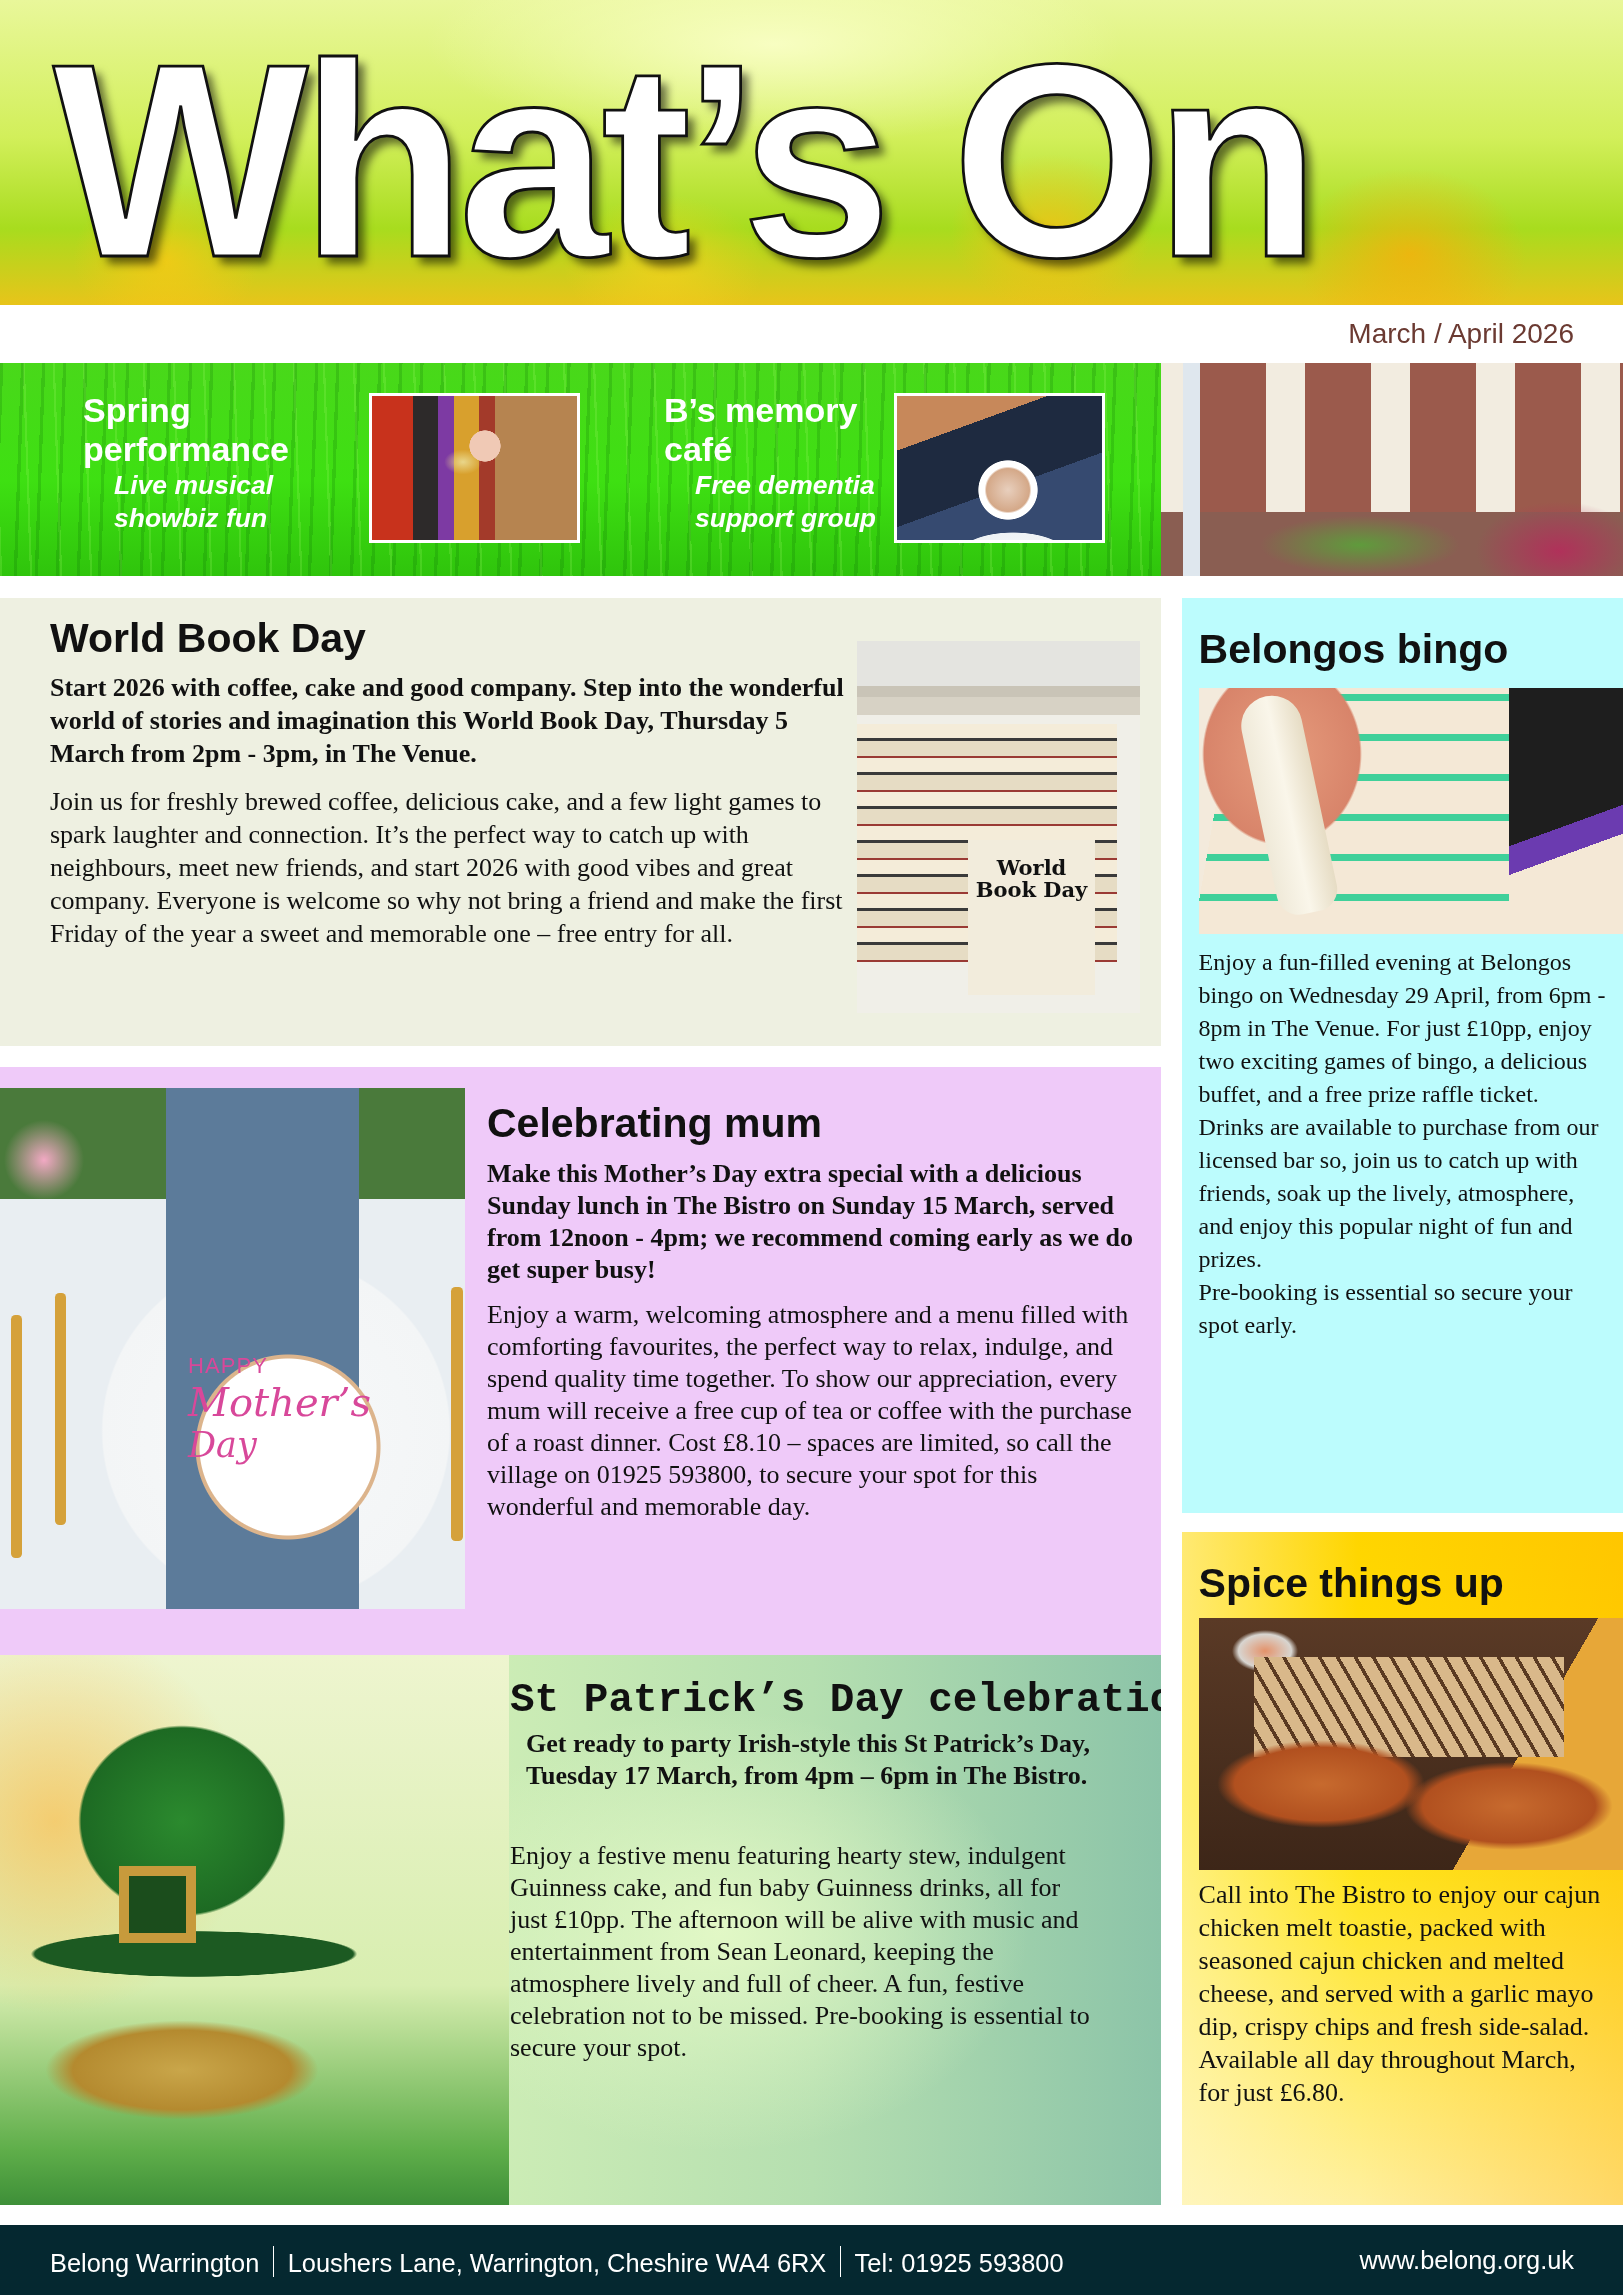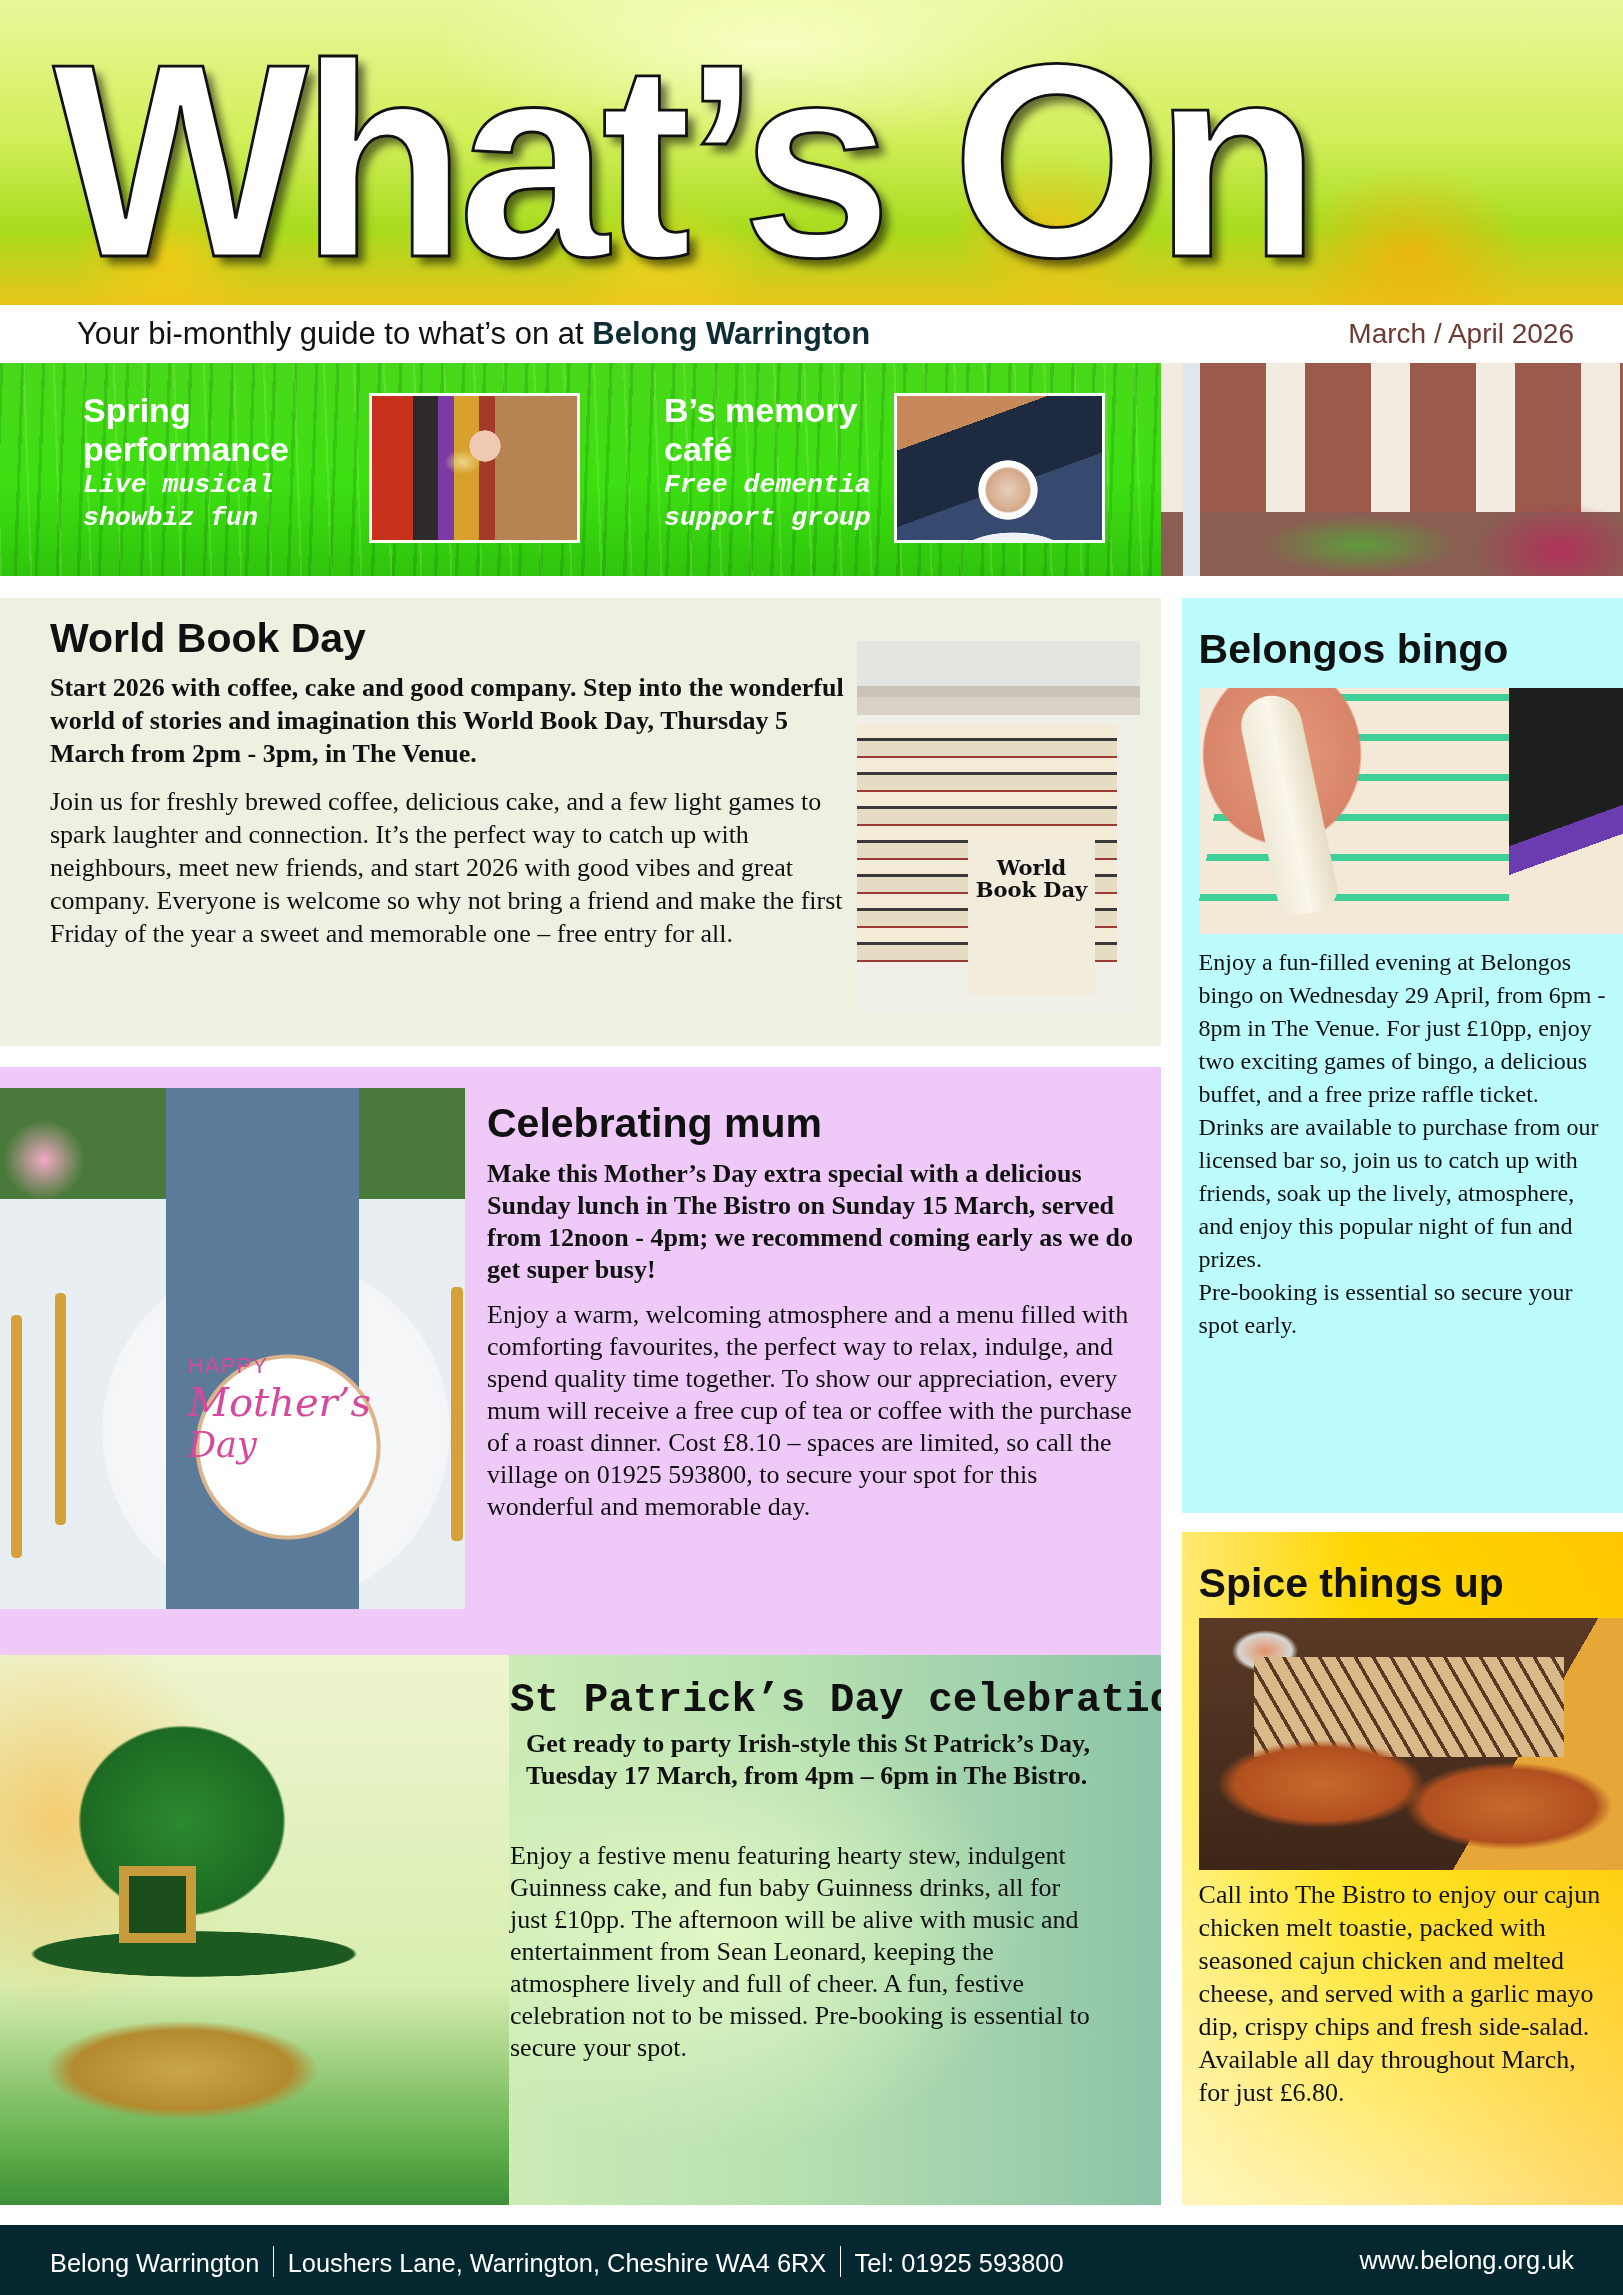--- a/index.html
+++ b/index.html
@@ -48,21 +48,21 @@
   #promo-banner {
     left: 0; top: 363px; width: 1161px; height: 213px;
     background:
       repeating-linear-gradient(92deg, rgba(0,90,0,0.18) 0 3.3px, rgba(0,0,0,0) 3.3px 21px),
       repeating-linear-gradient(88deg, rgba(180,255,120,0.18) 0 2.2px, rgba(0,0,0,0) 2.2px 30px),
       linear-gradient(180deg, #49d81a 0%, #3ee012 55%, #2fc40c 100%);
     overflow: hidden;
   }
   .promo-text { position: absolute; color: #fff; font-family: "Liberation Sans", sans-serif; }
   .promo-head { font-weight: 700; font-size: 34px; line-height: 39px; }
-  .promo-sub { font-family: Liberation Mono, monospace; font-style: italic; font-weight: 700; font-size: 26.5px; line-height: 33px; }
+  .promo-sub { font-family: Liberation Sans, sans-serif; font-style: italic; font-weight: 700; font-size: 26.5px; line-height: 33px; margin-left: 31px; }
   .promo-photo { position: absolute; background: #fff; padding: 3.3px; }
   .promo-photo .ph { width: 100%; height: 100%; }
   #photo-performance .ph {
     background:
       radial-gradient(circle 22px at 113px 50px, #f0c9b5 0, #f0c9b5 70%, rgba(0,0,0,0) 72%),
       radial-gradient(ellipse 25px 16.6px at 91px 66px, #e9d68a, rgba(0,0,0,0) 75%),
       linear-gradient(90deg, #c8321c 0 20%, #2d2a2a 20% 32%, #7d3aa3 32% 40%, #d8a02d 40% 52%, #a33a2a 52% 60%, #b68450 60% 100%);
   }
   #photo-cafe .ph {
     background:
@@ -189,23 +189,20 @@
   .sep { display: inline-block; width: 1.7px; height: 31px; background: #fff; vertical-align: -5.5px; margin: 0 13.3px; }
 </style>
 </head>
 <body>
 
 <div id="masthead" class="abs">
   <div id="masthead-title">What’s On</div>
 </div>
 
 <div id="tagline-bar" class="abs">
-  <div id="tagline-text">
-    <span>Your bi-monthly guide to what’s on at </span><span id="tagline-brand">Belong Warrington</span>
-  </div>
   <div id="issue-date">March / April 2026</div>
 </div>
 
 <div id="promo-banner" class="abs">
   <div class="promo-text" style="left:83px; top:28px;">
     <div class="promo-head">Spring</div>
     <div class="promo-head">performance</div>
     <div class="promo-sub">Live musical</div>
     <div class="promo-sub">showbiz fun</div>
   </div>

